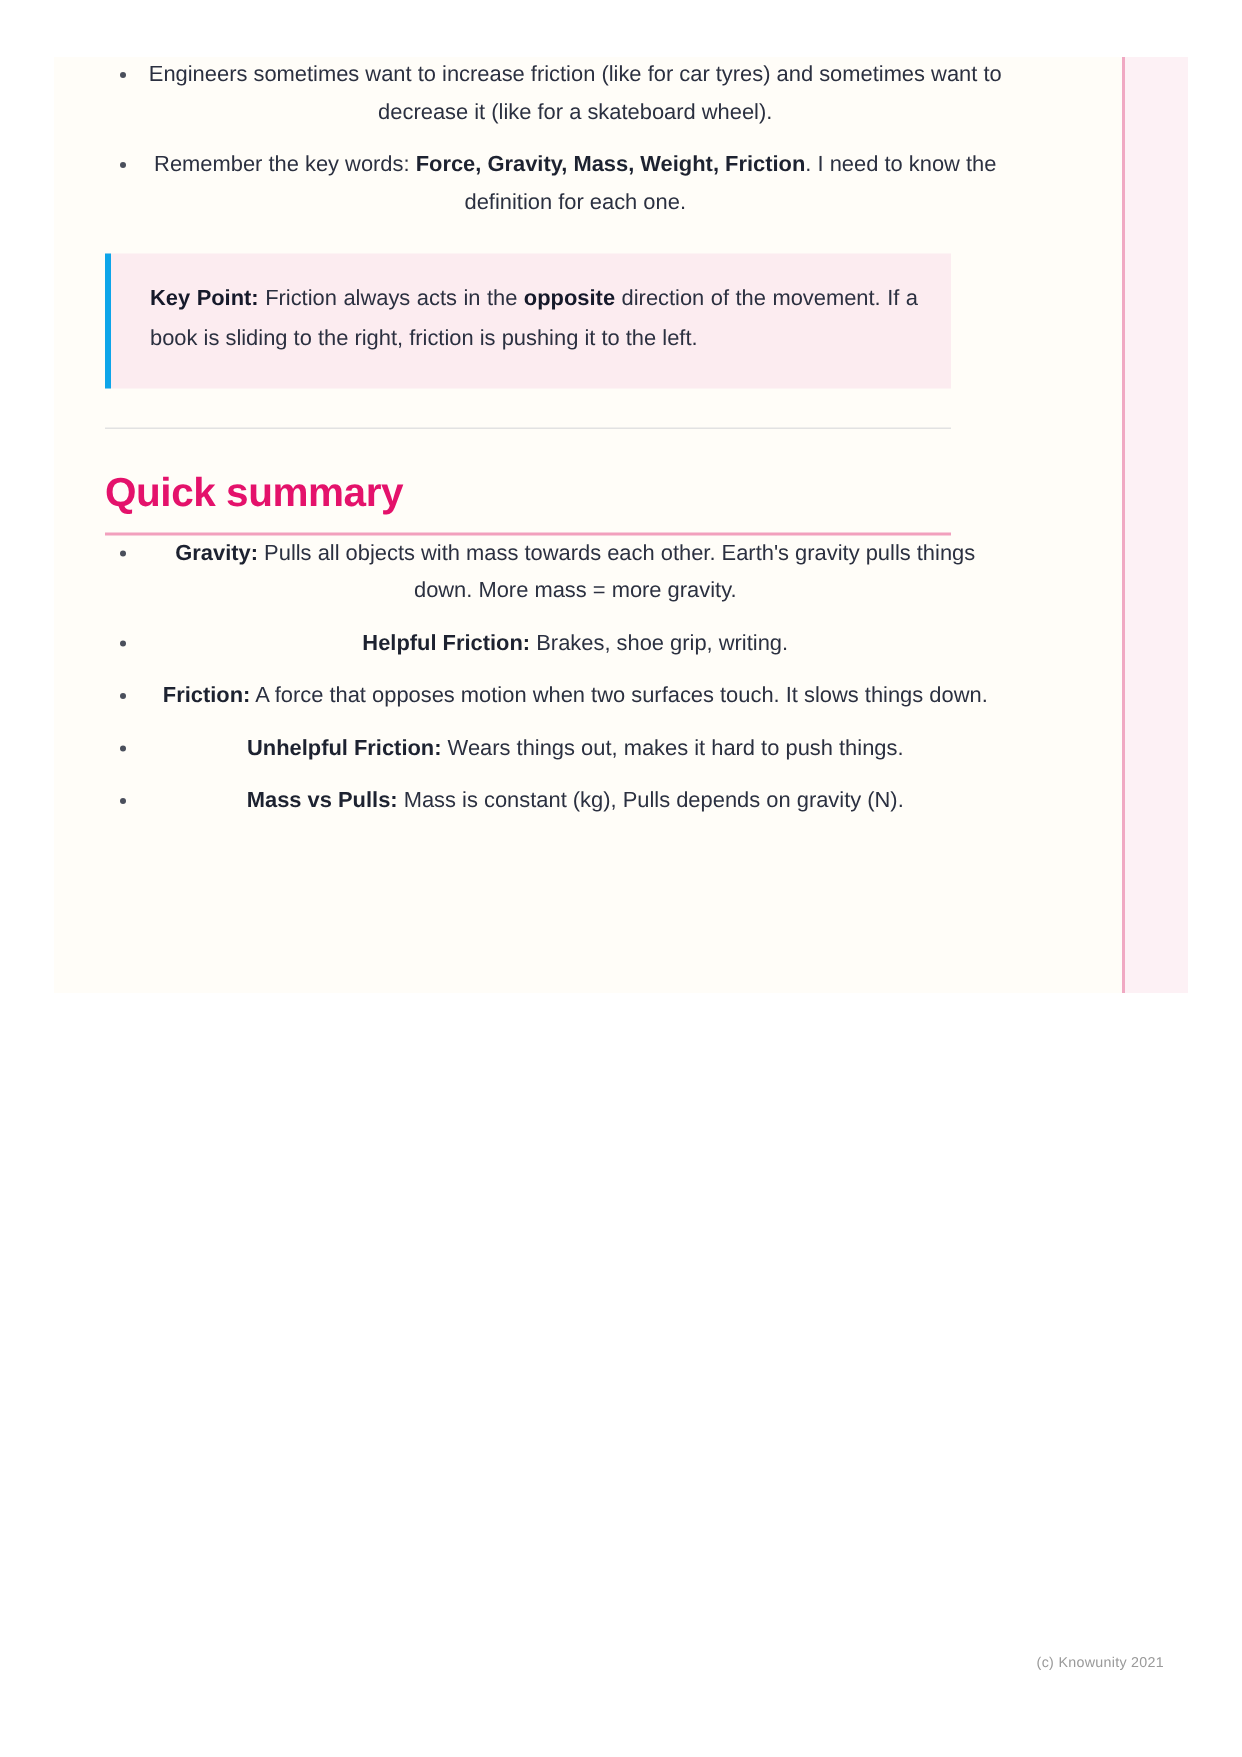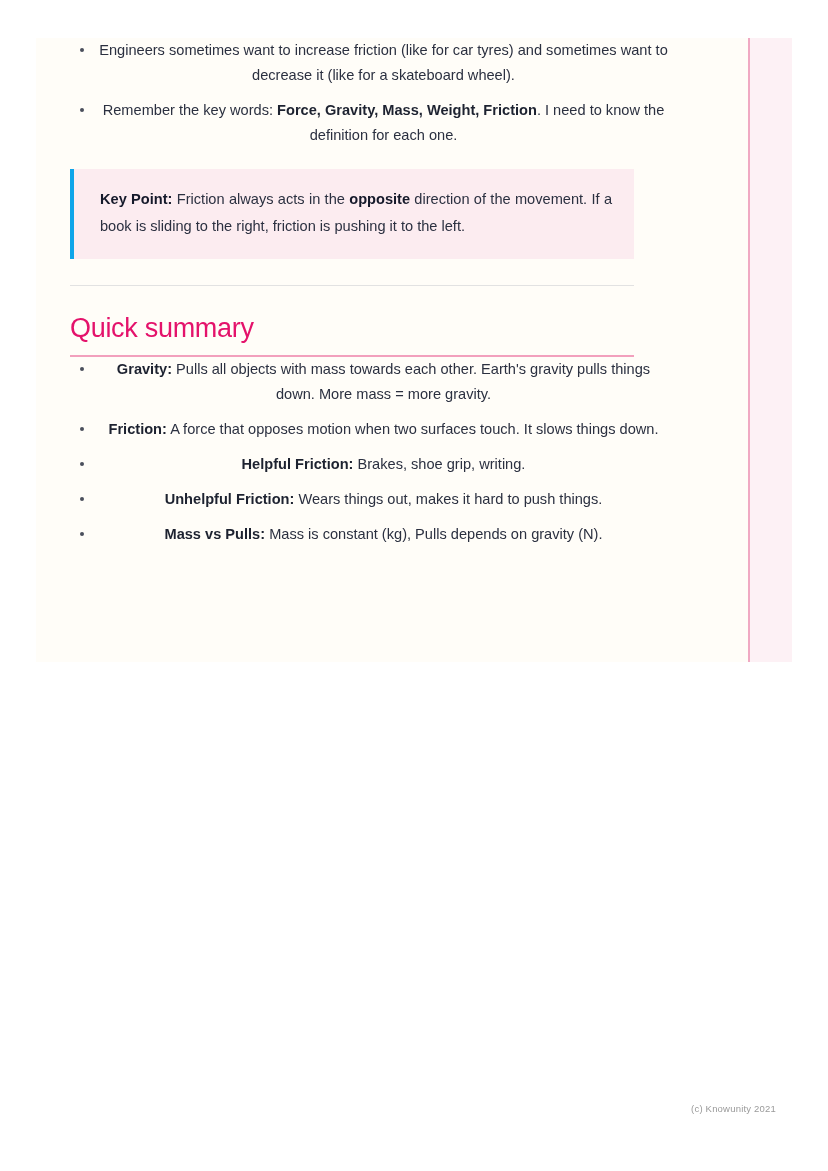--- a/index.html
+++ b/index.html
@@ -101,21 +101,21 @@
   .divider {
     margin-top: 26px;
     width: 564px;
     height: 1px;
     background: #e2e2e2;
   }
 
   h2.summary-title {
     font-size: 27px;
     line-height: 32px;
-    font-weight: normal;
+    font-weight: bold;
     color: #e4126b;
     margin: 26px 0 0 0;
     letter-spacing: -0.3px;
   }
   .title-underline {
     margin-top: 11px;
     width: 564px;
     height: 2px;
     background: #f2a0bd;
   }
@@ -153,22 +153,22 @@
 
     <div class="keypoint" id="key-point"><b>Key Point:</b><span> Friction always acts in the </span><b>opposite</b><span> direction of the movement. If a book is sliding to the right, friction is pushing it to the left.</span></div>
 
     <div class="divider"></div>
 
     <h2 class="summary-title">Quick summary</h2>
     <div class="title-underline"></div>
 
     <ul class="bullets summary-list" id="summary-bullets">
         <li><b>Gravity:</b><span> Pulls all objects with mass towards each other. Earth's gravity pulls things down. More mass = more gravity.</span></li>
+        <li><b>Helpful Friction:</b><span> Brakes, shoe grip, writing.</span></li>
         <li><b>Friction:</b><span> A force that opposes motion when two surfaces touch. It slows things down.</span></li>
-        <li><b>Helpful Friction:</b><span> Brakes, shoe grip, writing.</span></li>
         <li><b>Unhelpful Friction:</b><span> Wears things out, makes it hard to push things.</span></li>
         <li><b>Mass vs Pulls:</b><span> Mass is constant (kg), Pulls depends on gravity (N).</span></li>
       </ul>
 
   </div>
 </div>
 
 <div class="footer">(c) Knowunity 2021</div>
 
 </body></html>

